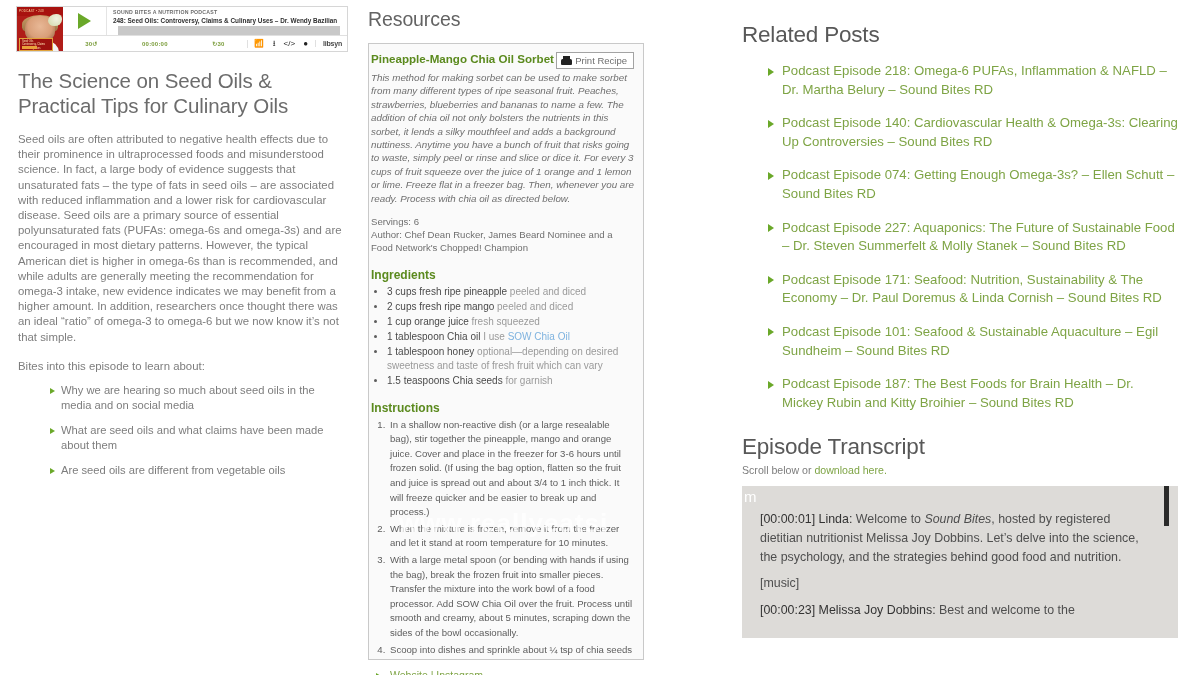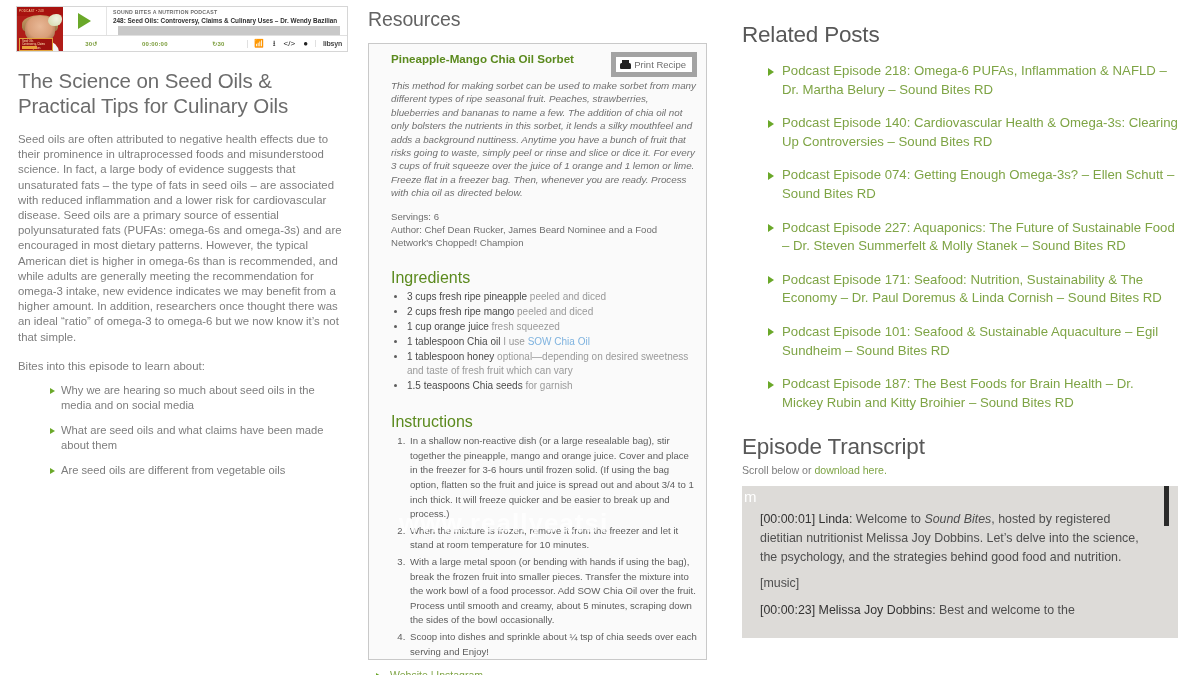--- a/index.html
+++ b/index.html
@@ -226,41 +226,41 @@
   h2.section-h {
     font-size: 19.5px;
     font-weight: normal;
     color: #636363;
     margin: 8px 0 12px 0;
     letter-spacing: -.1px;
   }
   .recipe-card {
     border: 1px solid #c9c9c9;
     background: #fafafa;
-    padding: 8px 9px 10px 22px;
-    width: 339px;
+    padding: 8px 9px 10px 2px;
+    width: 276px;
     height: 617px;
     overflow: hidden;
     position: relative;
   }
   .recipe-head {
     display: flex;
     align-items: flex-start;
     justify-content: space-between;
   }
   .recipe-title {
     font-size: 11.6px;
     font-weight: bold;
     color: #5b8a1e;
     line-height: 14px;
     max-width: 235px;
   }
   .print-btn {
     display: flex; align-items: center; gap: 3px;
-    border: 5px solid #a3a3a3;
+    border: 1px solid #a3a3a3;
     background: #fff;
     padding: 2px 6px 2px 4px;
     font-size: 9.5px;
     color: #6e6e6e;
     cursor: pointer;
     white-space: nowrap;
   }
   .printer {
     width: 11px; height: 9px;
     position: relative;
@@ -281,24 +281,24 @@
     font-style: italic;
     margin-top: 2px;
   }
   .recipe-meta {
     font-size: 9.6px;
     line-height: 13.2px;
     color: #6f6f6f;
     margin-top: 10px;
   }
   .sub-h {
-    font-size: 16px;
-    font-weight: normal;
+    font-size: 12px;
+    font-weight: bold;
     color: #5b8a1e;
-    margin-top: 20px;
+    margin-top: 13px;
     margin-bottom: 3px;
   }
   ul.ingredients {
     margin: 0; padding-left: 16px;
     font-size: 10px;
     line-height: 14px;
     color: #5d5d5d;
   }
   ul.ingredients li { margin-bottom: 1px; }
   ul.ingredients .note { color: #9a9a9a; }

